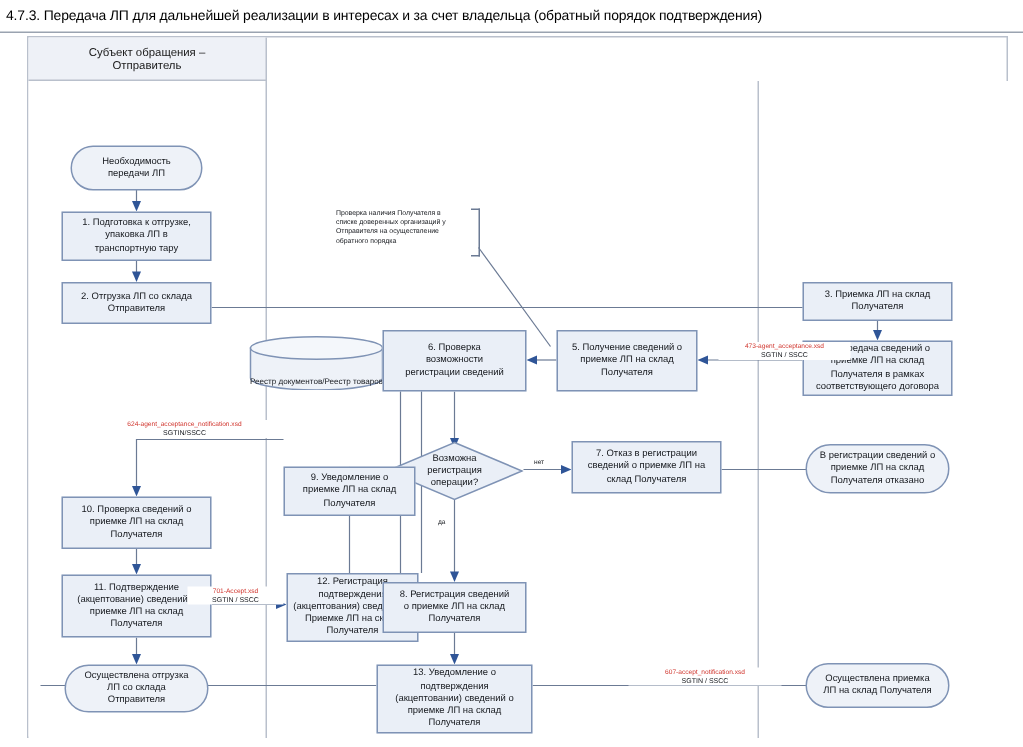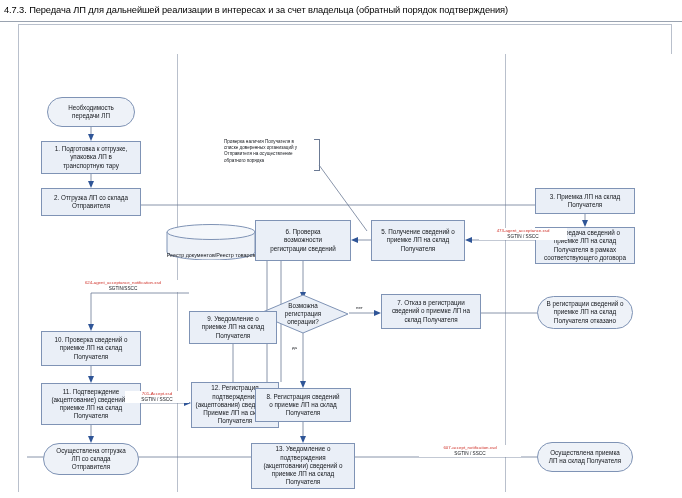--- a/index.html
+++ b/index.html
@@ -228,20 +228,24 @@
 <body>
 
 <div id="page">
 
   <div id="title-bar">
     <span class="title-text">4.7.3. Передача ЛП для дальнейшей реализации в интересах и за счет владельца (обратный порядок подтверждения)</span>
   </div>
 
   <div id="frame">
 
+    <div class="lane-head" id="lane-head-0">
+      <span class="lane-label">Субъект обращения –
+Отправитель</span>
+    </div>
 
     <div class="lane-body" id="lane-body-0"></div>
     <div class="lane-body" id="lane-body-1"></div>
     <div class="lane-body last" id="lane-body-2"></div>
 
     <svg id="wires" viewBox="0 0 654 468" width="654" height="468">
 
       <line x1="72" y1="101" x2="72" y2="110"></line>
       <polygon points="72,116 69,109 75,109"></polygon>
 

